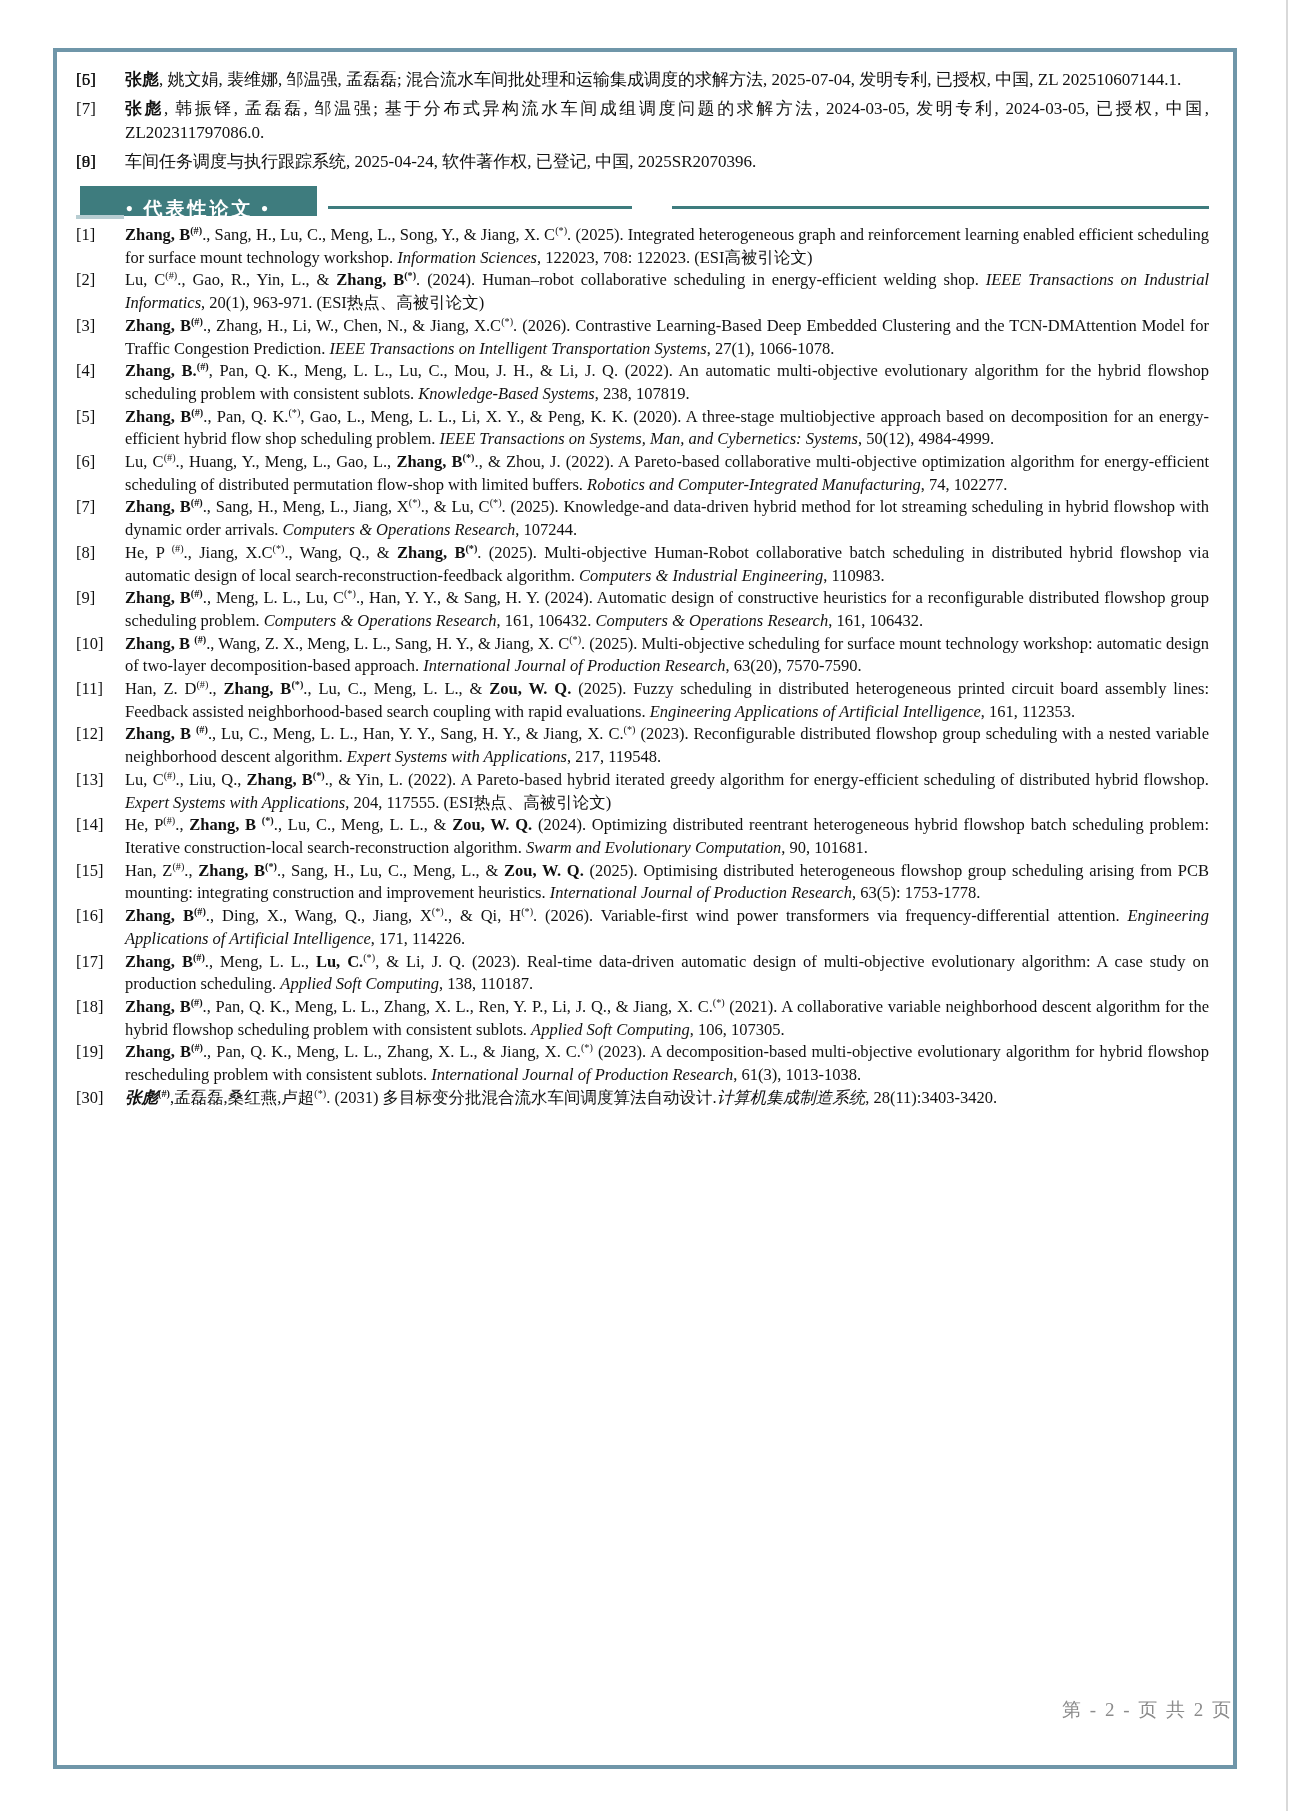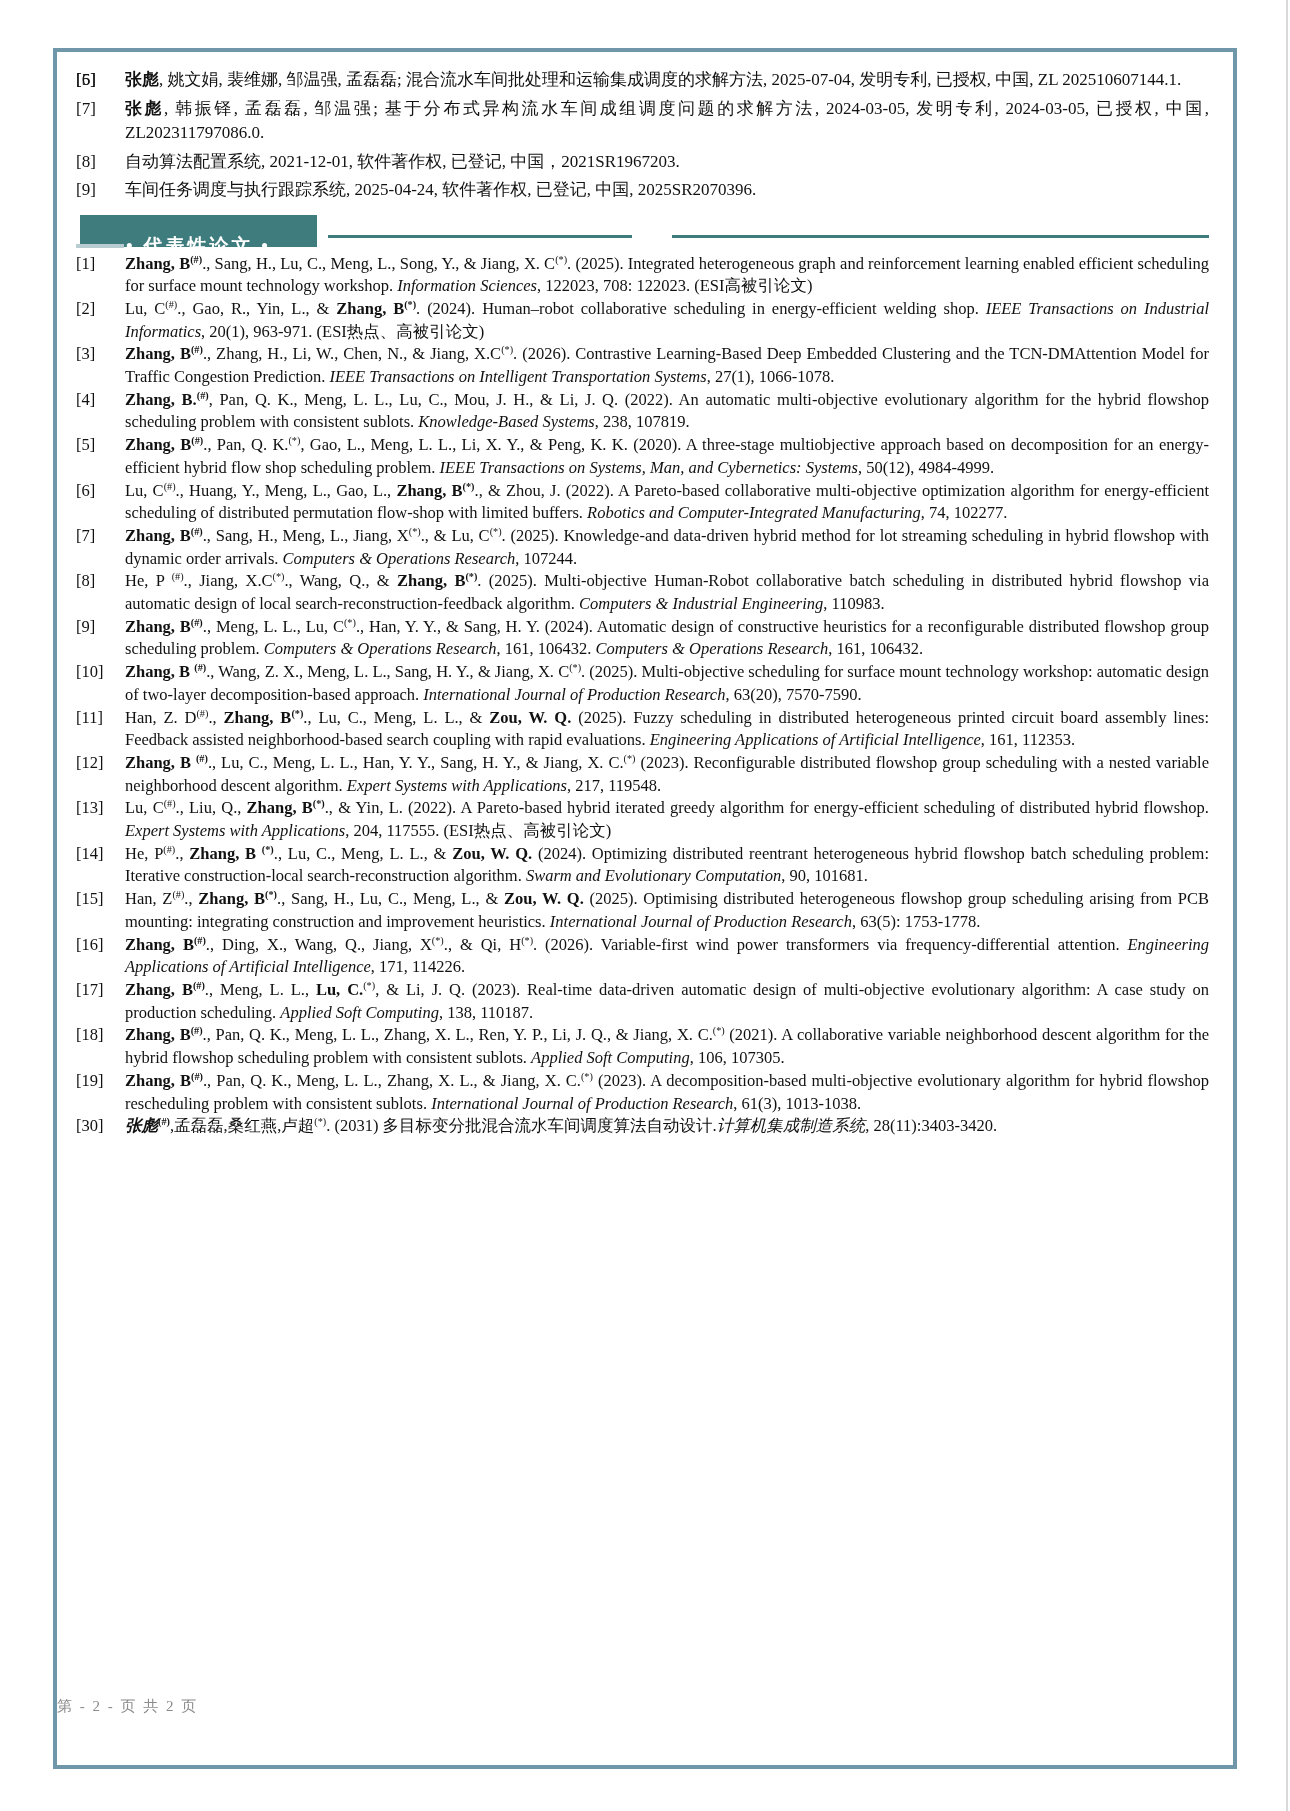--- a/index.html
+++ b/index.html
@@ -17,51 +17,51 @@
   .ref-num{position:absolute;left:-2px;top:0;}
   .patents .ref{font-size:17px;line-height:24.5px;margin-bottom:4px;}
   .pubs .ref{font-size:16.5px;line-height:22.7px;}
   .b{font-weight:bold;}
   .it{font-style:italic;}
   .bi{font-weight:bold;font-style:italic;}
   .sup{font-size:0.62em;vertical-align:super;line-height:0;}
   .section-header{position:relative;margin:12px 0 8px 0;height:30px;}
   .section-title{
     position:relative;z-index:2;display:inline-block;box-sizing:border-box;
-    min-width:237px;height:30px;margin-left:2px;padding:16px 14px;
+    min-width:237px;height:30px;margin-left:2px;padding:8px 14px;
     background:#3e7c7e;color:#ffffff;font-weight:bold;font-size:19px;
     line-height:30px;text-align:center;letter-spacing:3px;
   }
   .section-rule{
     position:absolute;z-index:1;left:250px;right:0;bottom:7px;height:3px;
     background:linear-gradient(to right,#3e7c7e 0 34.5%,transparent 34.5% 39%,#3e7c7e 39% 100%);
   }
   .section-underline{
     position:absolute;z-index:3;left:-2px;bottom:-3px;width:48px;height:4px;
     background:#b7cdd2;
   }
   .pubs{margin-top:0;}
   .page-footer{
-    position:absolute;left:0;right:0;top:1645px;text-align:left;
-    color:#8b8b8b;font-size:15px;letter-spacing:2px;
+    position:absolute;left:0;right:0;top:1645px;text-align:right;
+    color:#8b8b8b;font-size:19px;letter-spacing:2px;
   }
 </style>
 </head>
 <body>
 
 <div class="viewport-edge"></div>
 
 <div class="page-frame">
   <div class="content">
 
     <div class="patents">
         <div class="ref"><span class="ref-num">[5]</span></div>
         <div class="ref"><span class="ref-num">[6]</span><span class="ref-body"><span class="b">张彪</span><span>, 姚文娟, 裴维娜, 邹温强, 孟磊磊; 混合流水车间批处理和运输集成调度的求解方法, 2025-07-04, 发明专利, 已授权, 中国, ZL 202510607144.1.</span></span></div>
         <div class="ref"><span class="ref-num">[7]</span><span class="ref-body"><span class="b">张彪</span><span>, 韩振铎, 孟磊磊, 邹温强; 基于分布式异构流水车间成组调度问题的求解方法, 2024-03-05, 发明专利, 2024-03-05, 已授权, 中国, ZL202311797086.0.</span></span></div>
-        <div class="ref"><span class="ref-num">[8]</span><span class="ref-body"><span>自动算法配置系统, 2021-12-01, 软件著作权, 已登记, 中国，2021SR1967203.</span></span></div>
+        <div class="ref"><span class="ref-num">[8]</span></div>
         <div class="ref"><span class="ref-num">[9]</span><span class="ref-body"><span>车间任务调度与执行跟踪系统, 2025-04-24, 软件著作权, 已登记, 中国, 2025SR2070396.</span></span></div>
       </div>
 
     <div class="section-header">
       <span class="section-title">• 代表性论文 •</span>
       <span class="section-rule"></span>
       <span class="section-underline"></span>
     </div>
 
     <div class="pubs">

